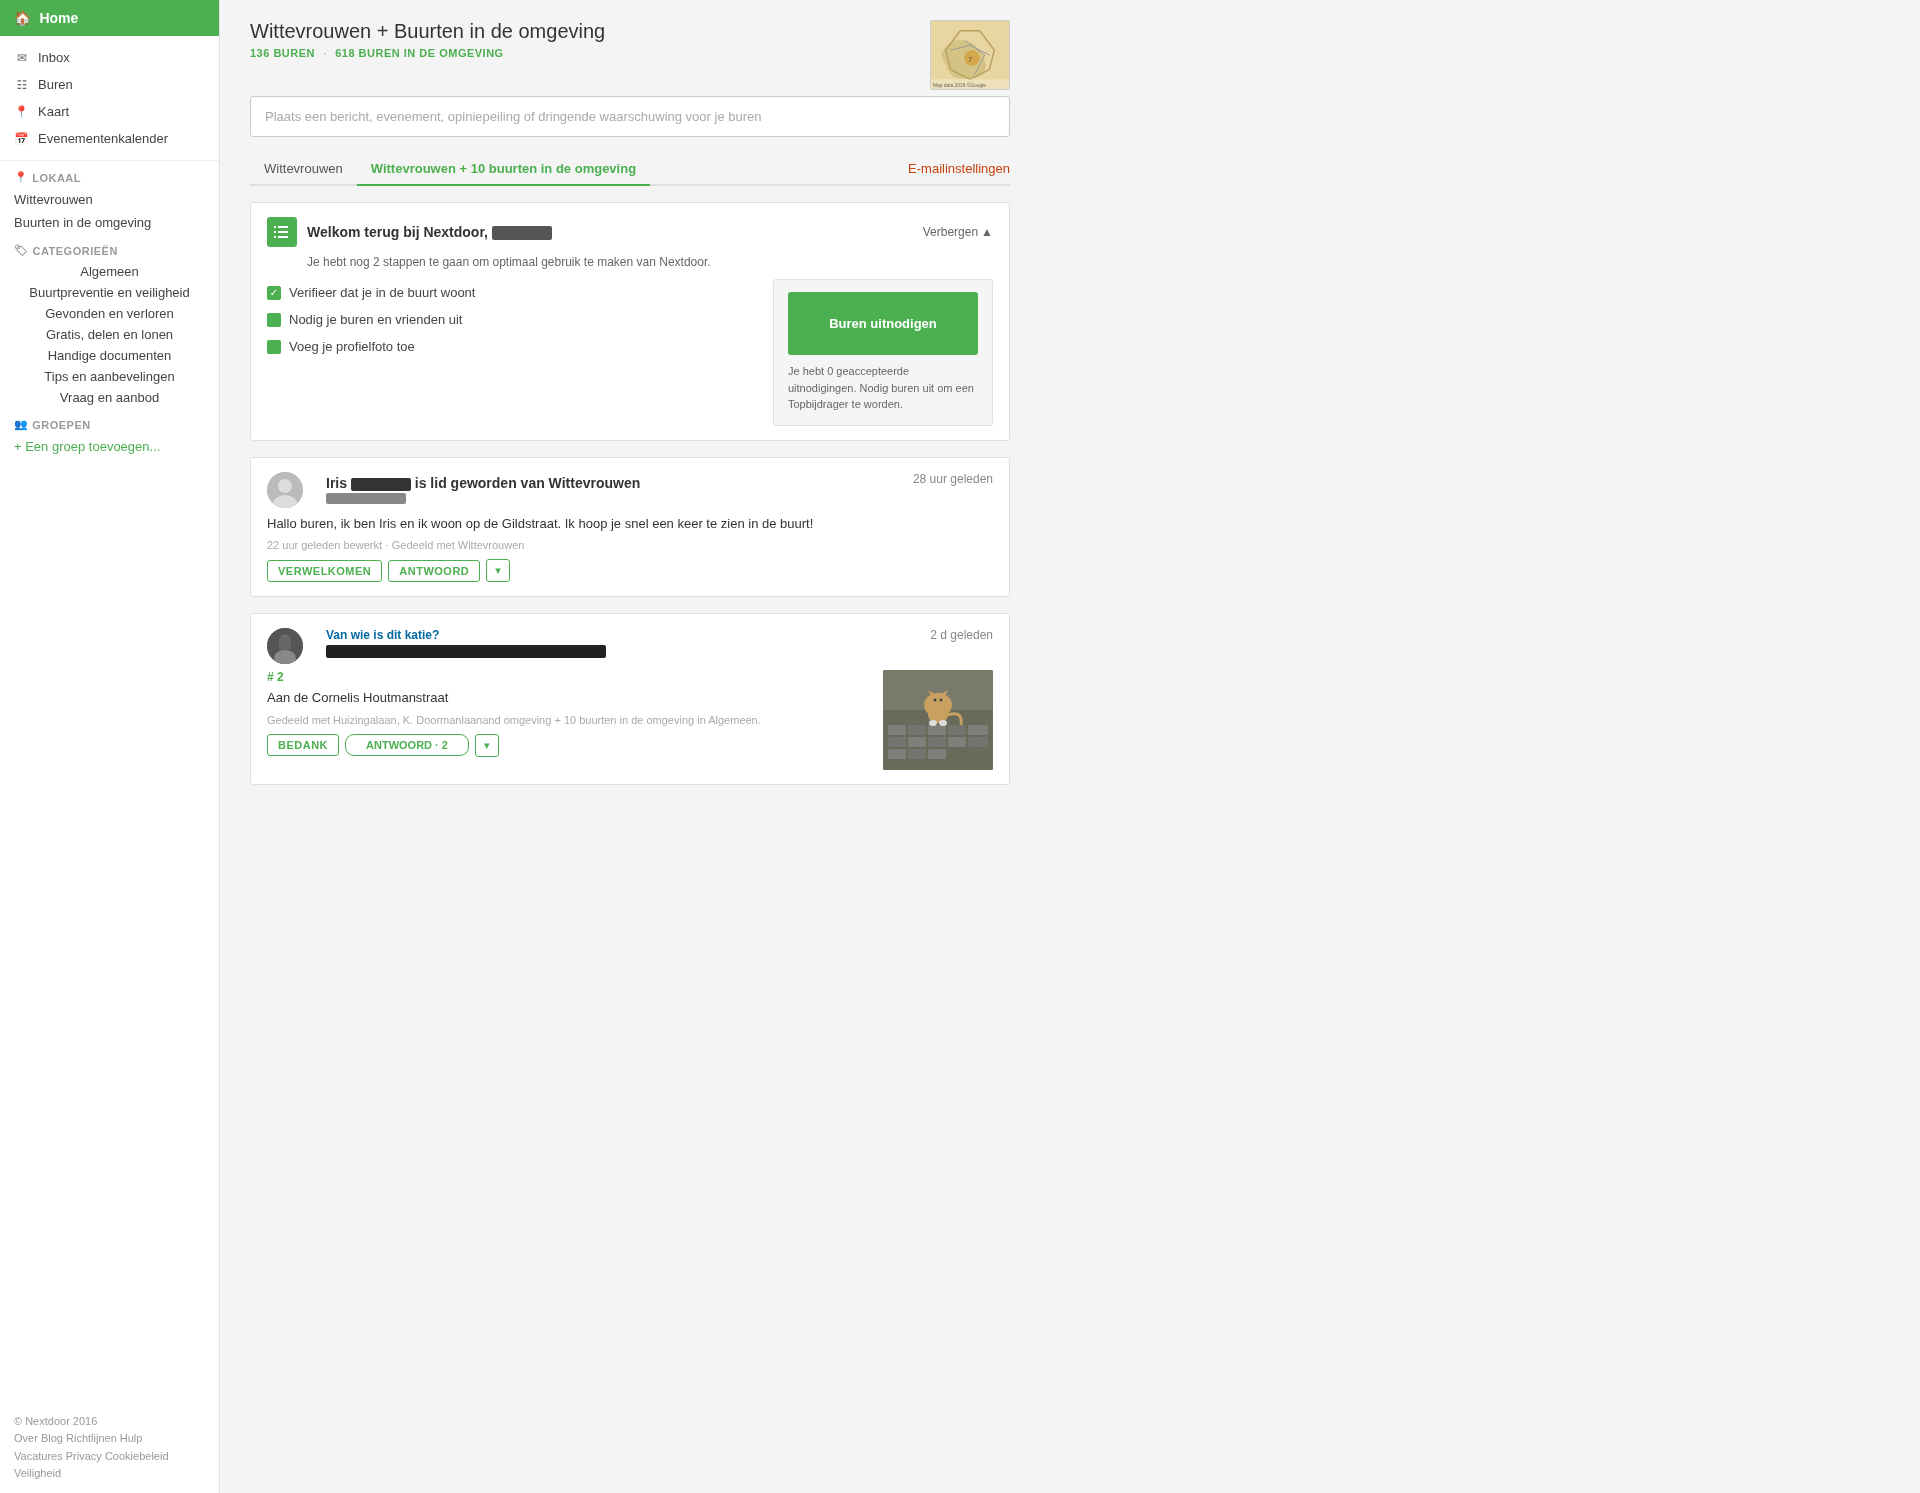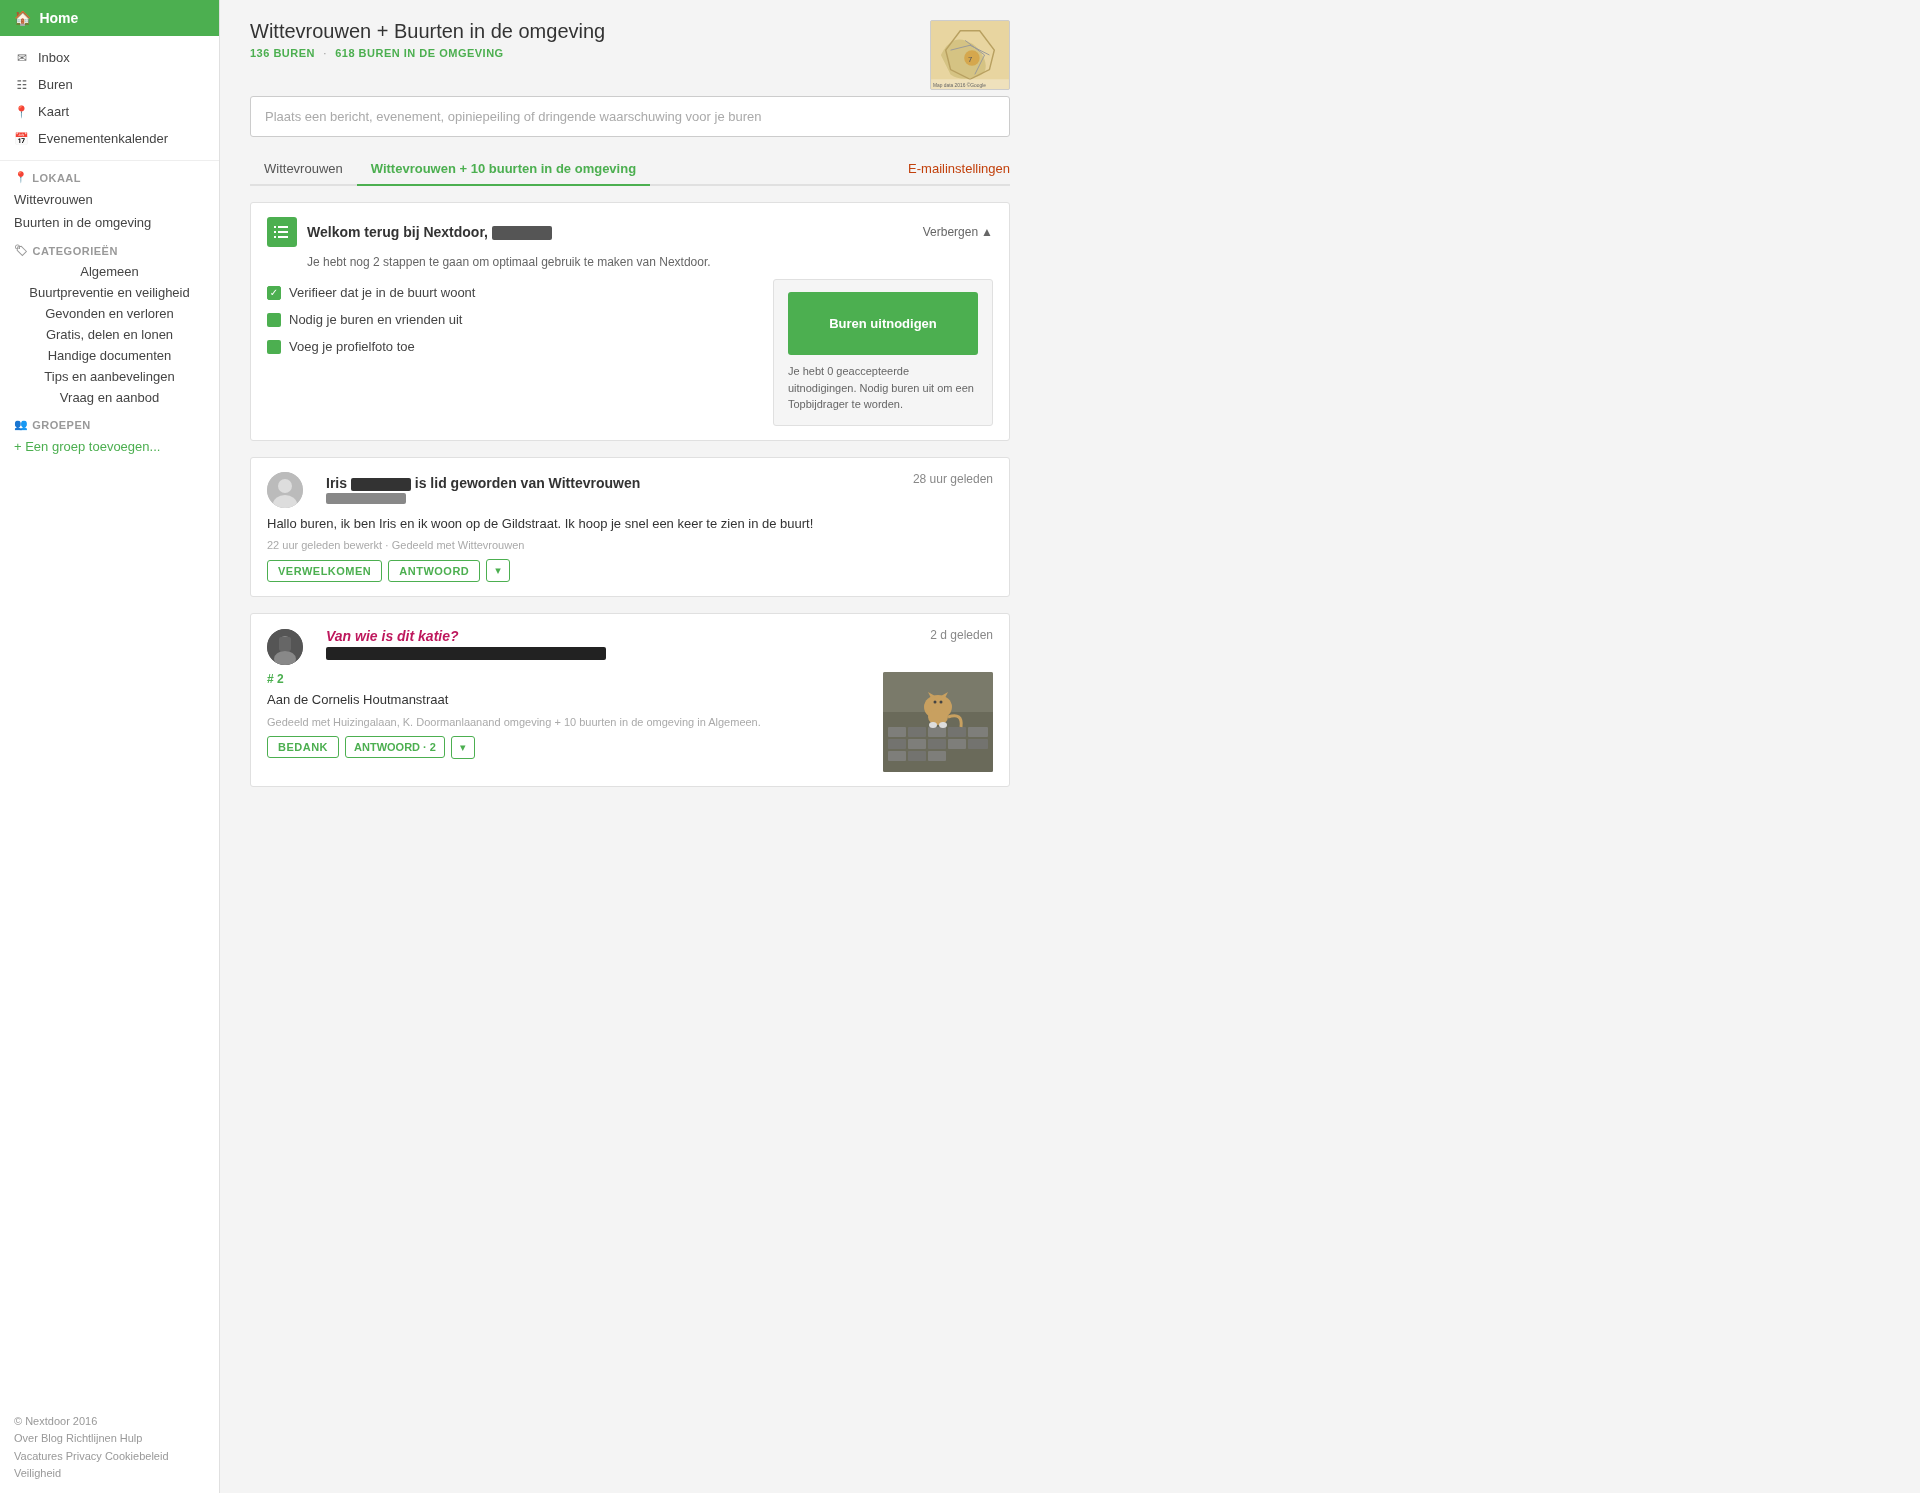--- a/index.html
+++ b/index.html
@@ -268,22 +268,22 @@
       border-radius: 3px;
       font-size: 11px;
       font-weight: bold;
       cursor: pointer;
       letter-spacing: 0.5px;
     }
     .action-btn-count {
       border: 1px solid #4caf50;
       background: #fff;
       color: #4caf50;
-      padding: 4px 8px;
-      border-radius: 3px;
+      padding: 4px 20px;
+      border-radius: 9px;
       font-size: 11px;
       font-weight: bold;
       cursor: pointer;
     }
     .action-dropdown {
       border: 1px solid #4caf50;
       background: #fff;
       color: #4caf50;
       padding: 4px 8px;
       border-radius: 3px;
@@ -297,21 +297,21 @@
     .post-image {
       width: 110px; height: 100px;
       background: #8a8a7a;
       border-radius: 2px;
       flex-shrink: 0;
       overflow: hidden;
       position: relative;
     }
     .post-image svg { width: 100%; height: 100%; }
 
-    .post-title-link { color: #be185d; font-size: 14px; font-weight: bold; cursor: pointer; font-style: italic; }
+    .post-title-link { color: #0369a1; font-size: 12px; font-weight: bold; cursor: pointer; }
     .post-black-bar {
       display: block;
       background: #222;
       height: 13px;
       border-radius: 2px;
       width: 280px;
       margin: 3px 0 6px 0;
     }
     .post-number-badge {
       color: #4caf50;

